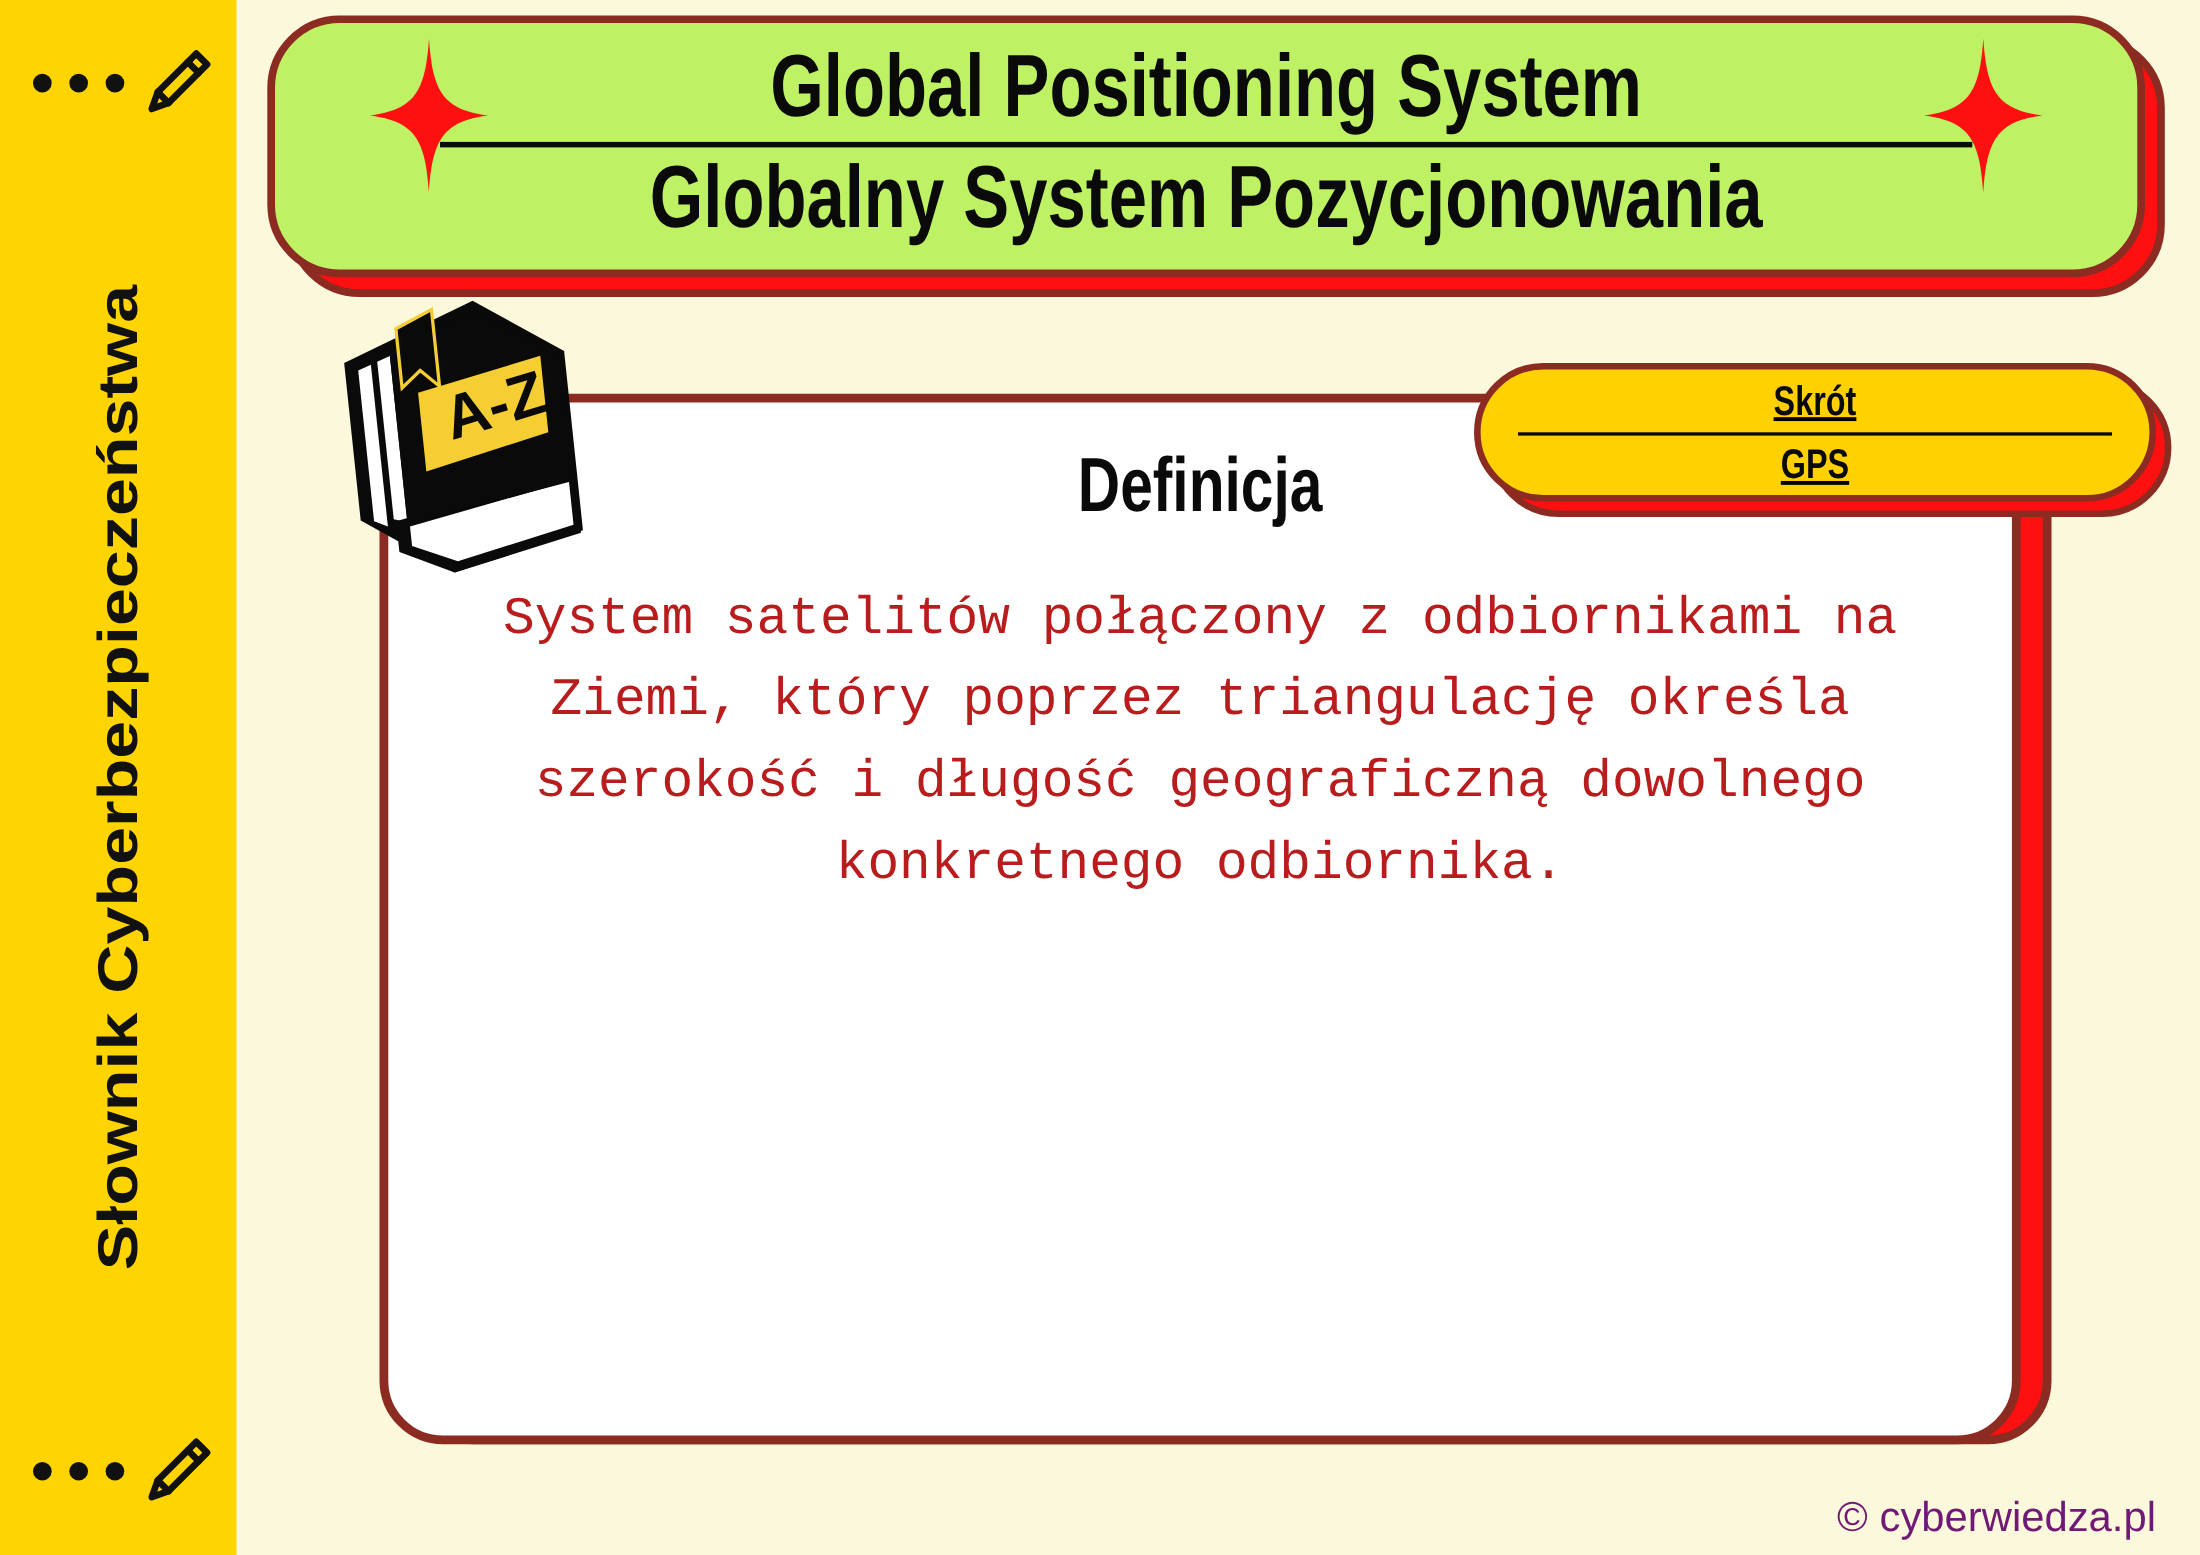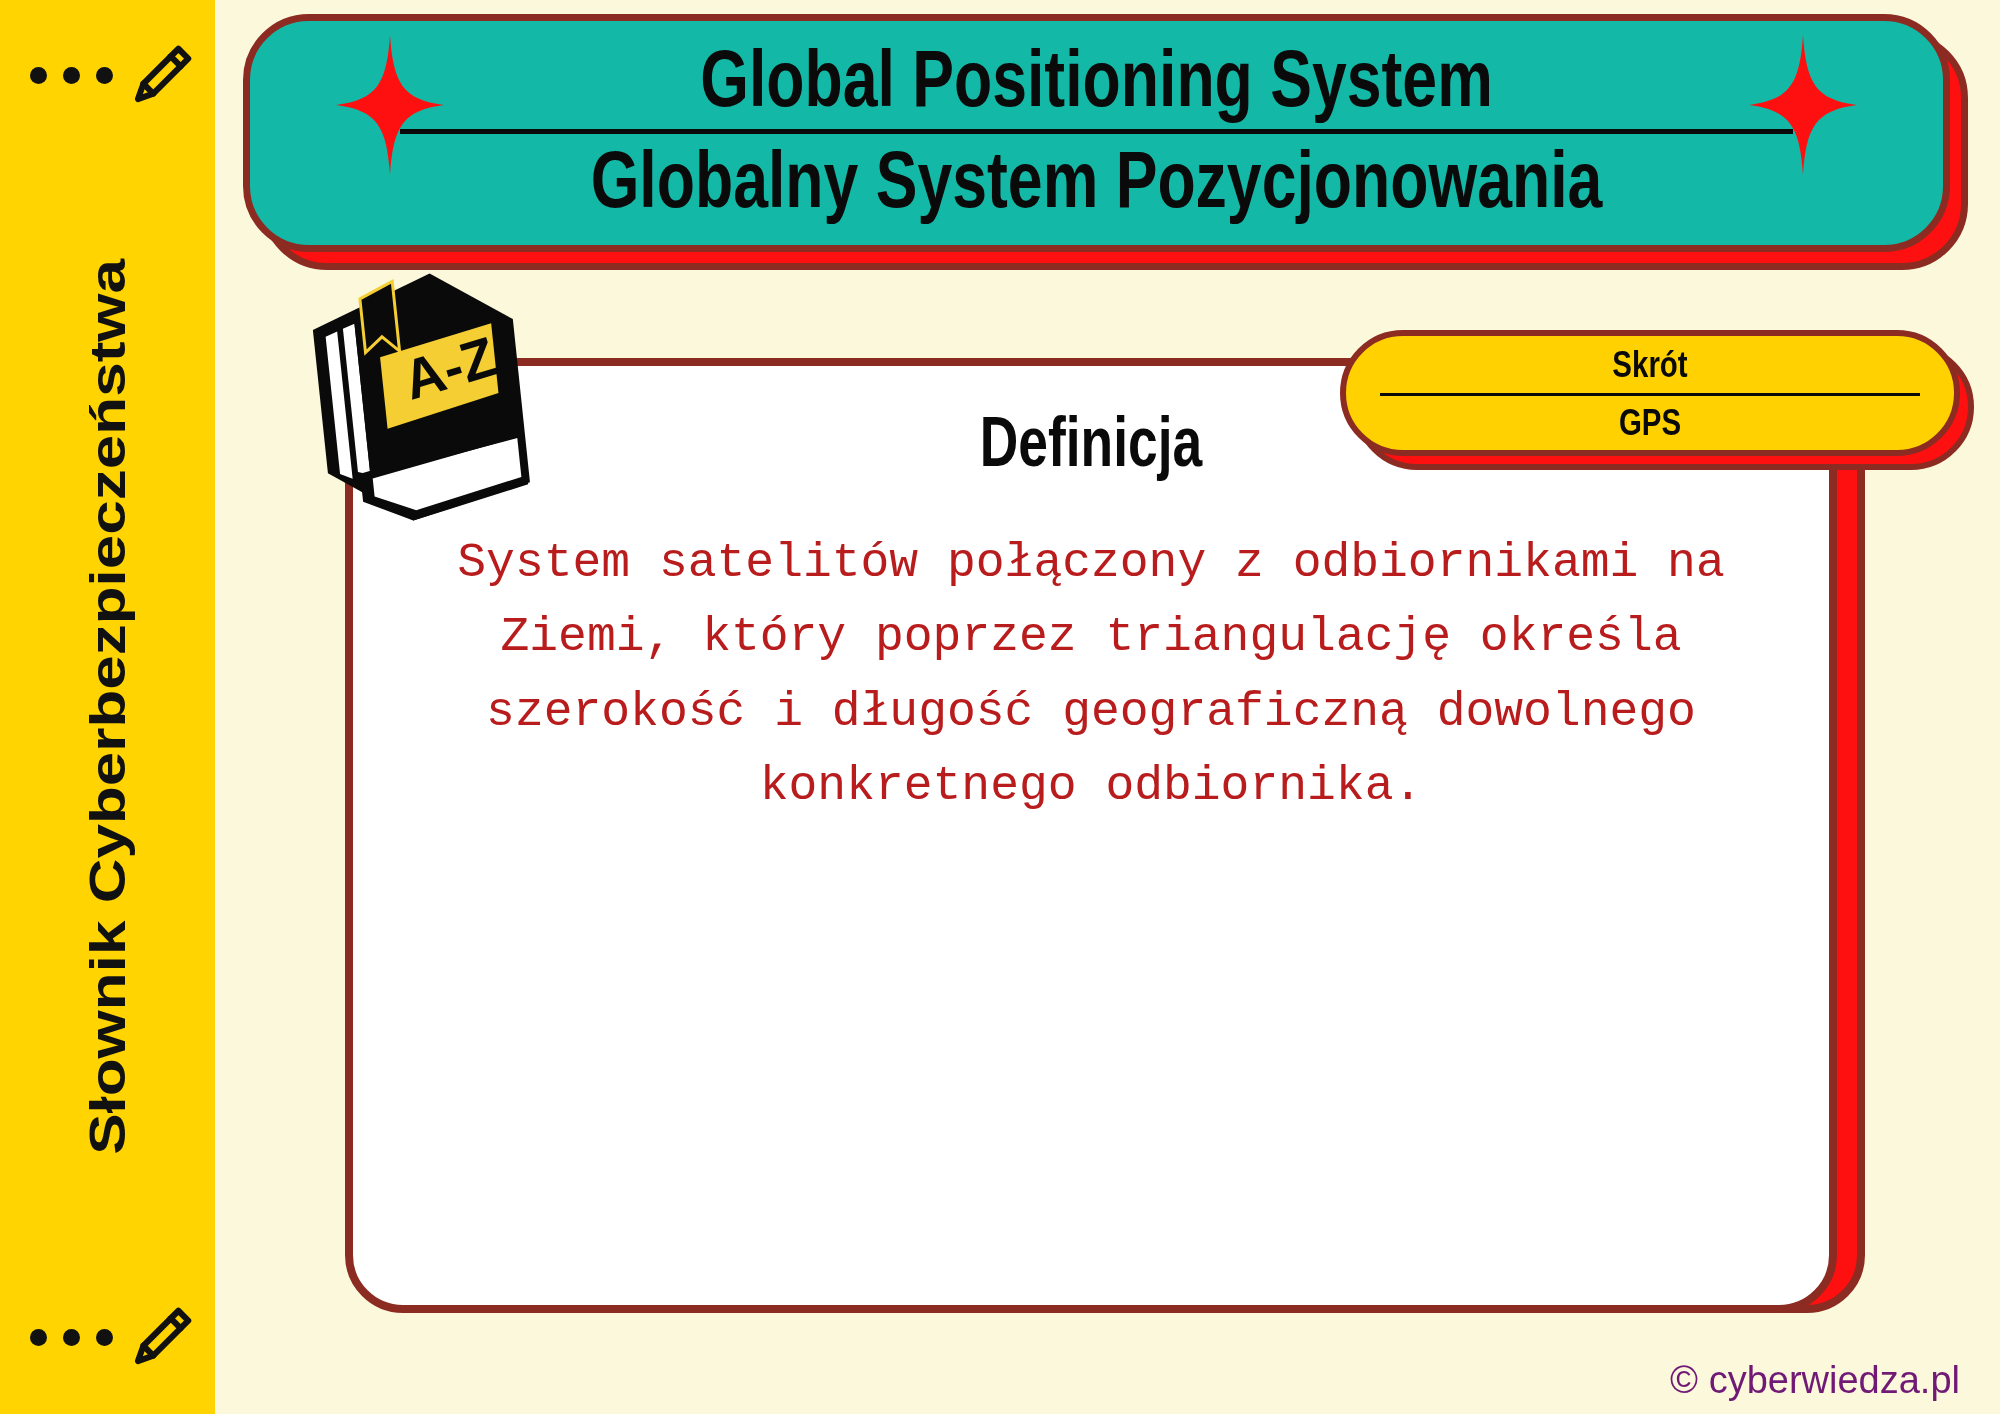--- a/index.html
+++ b/index.html
@@ -87,21 +87,21 @@
     height: 238px;
     background: #FF1010;
     border: 7px solid #8C2B22;
     border-radius: 66px;
   }
   #title-banner {
     position: absolute;
     left: 0; top: 0;
     width: 1707px;
     height: 238px;
-    background: #14b8a6;
+    background: #bef264;
     border: 7px solid #8C2B22;
     border-radius: 66px;
     overflow: hidden;
   }
 
   .sparkle {
     position: absolute;
     width: 108px; height: 140px;
   }
   .sparkle.left  { left: 86px;  top: 14px; }
@@ -199,20 +199,21 @@
   }
   #skrot-badge {
     position: absolute;
     left: 0; top: 0;
     width: 620px;
     height: 126px;
     background: #FFD100;
     border: 6px solid #8C2B22;
     border-radius: 64px;
     padding: 10px 34px 0 34px;
+    text-decoration: underline;
   }
   .skrot-label, .skrot-value {
     text-align: center;
     font-family: "Liberation Sans Narrow", "Liberation Sans", sans-serif;
     font-weight: bold;
     font-size: 32px;
     color: #0A0A0A;
     scale: 0.92 1.18;
   }
   #skrot-divider {

